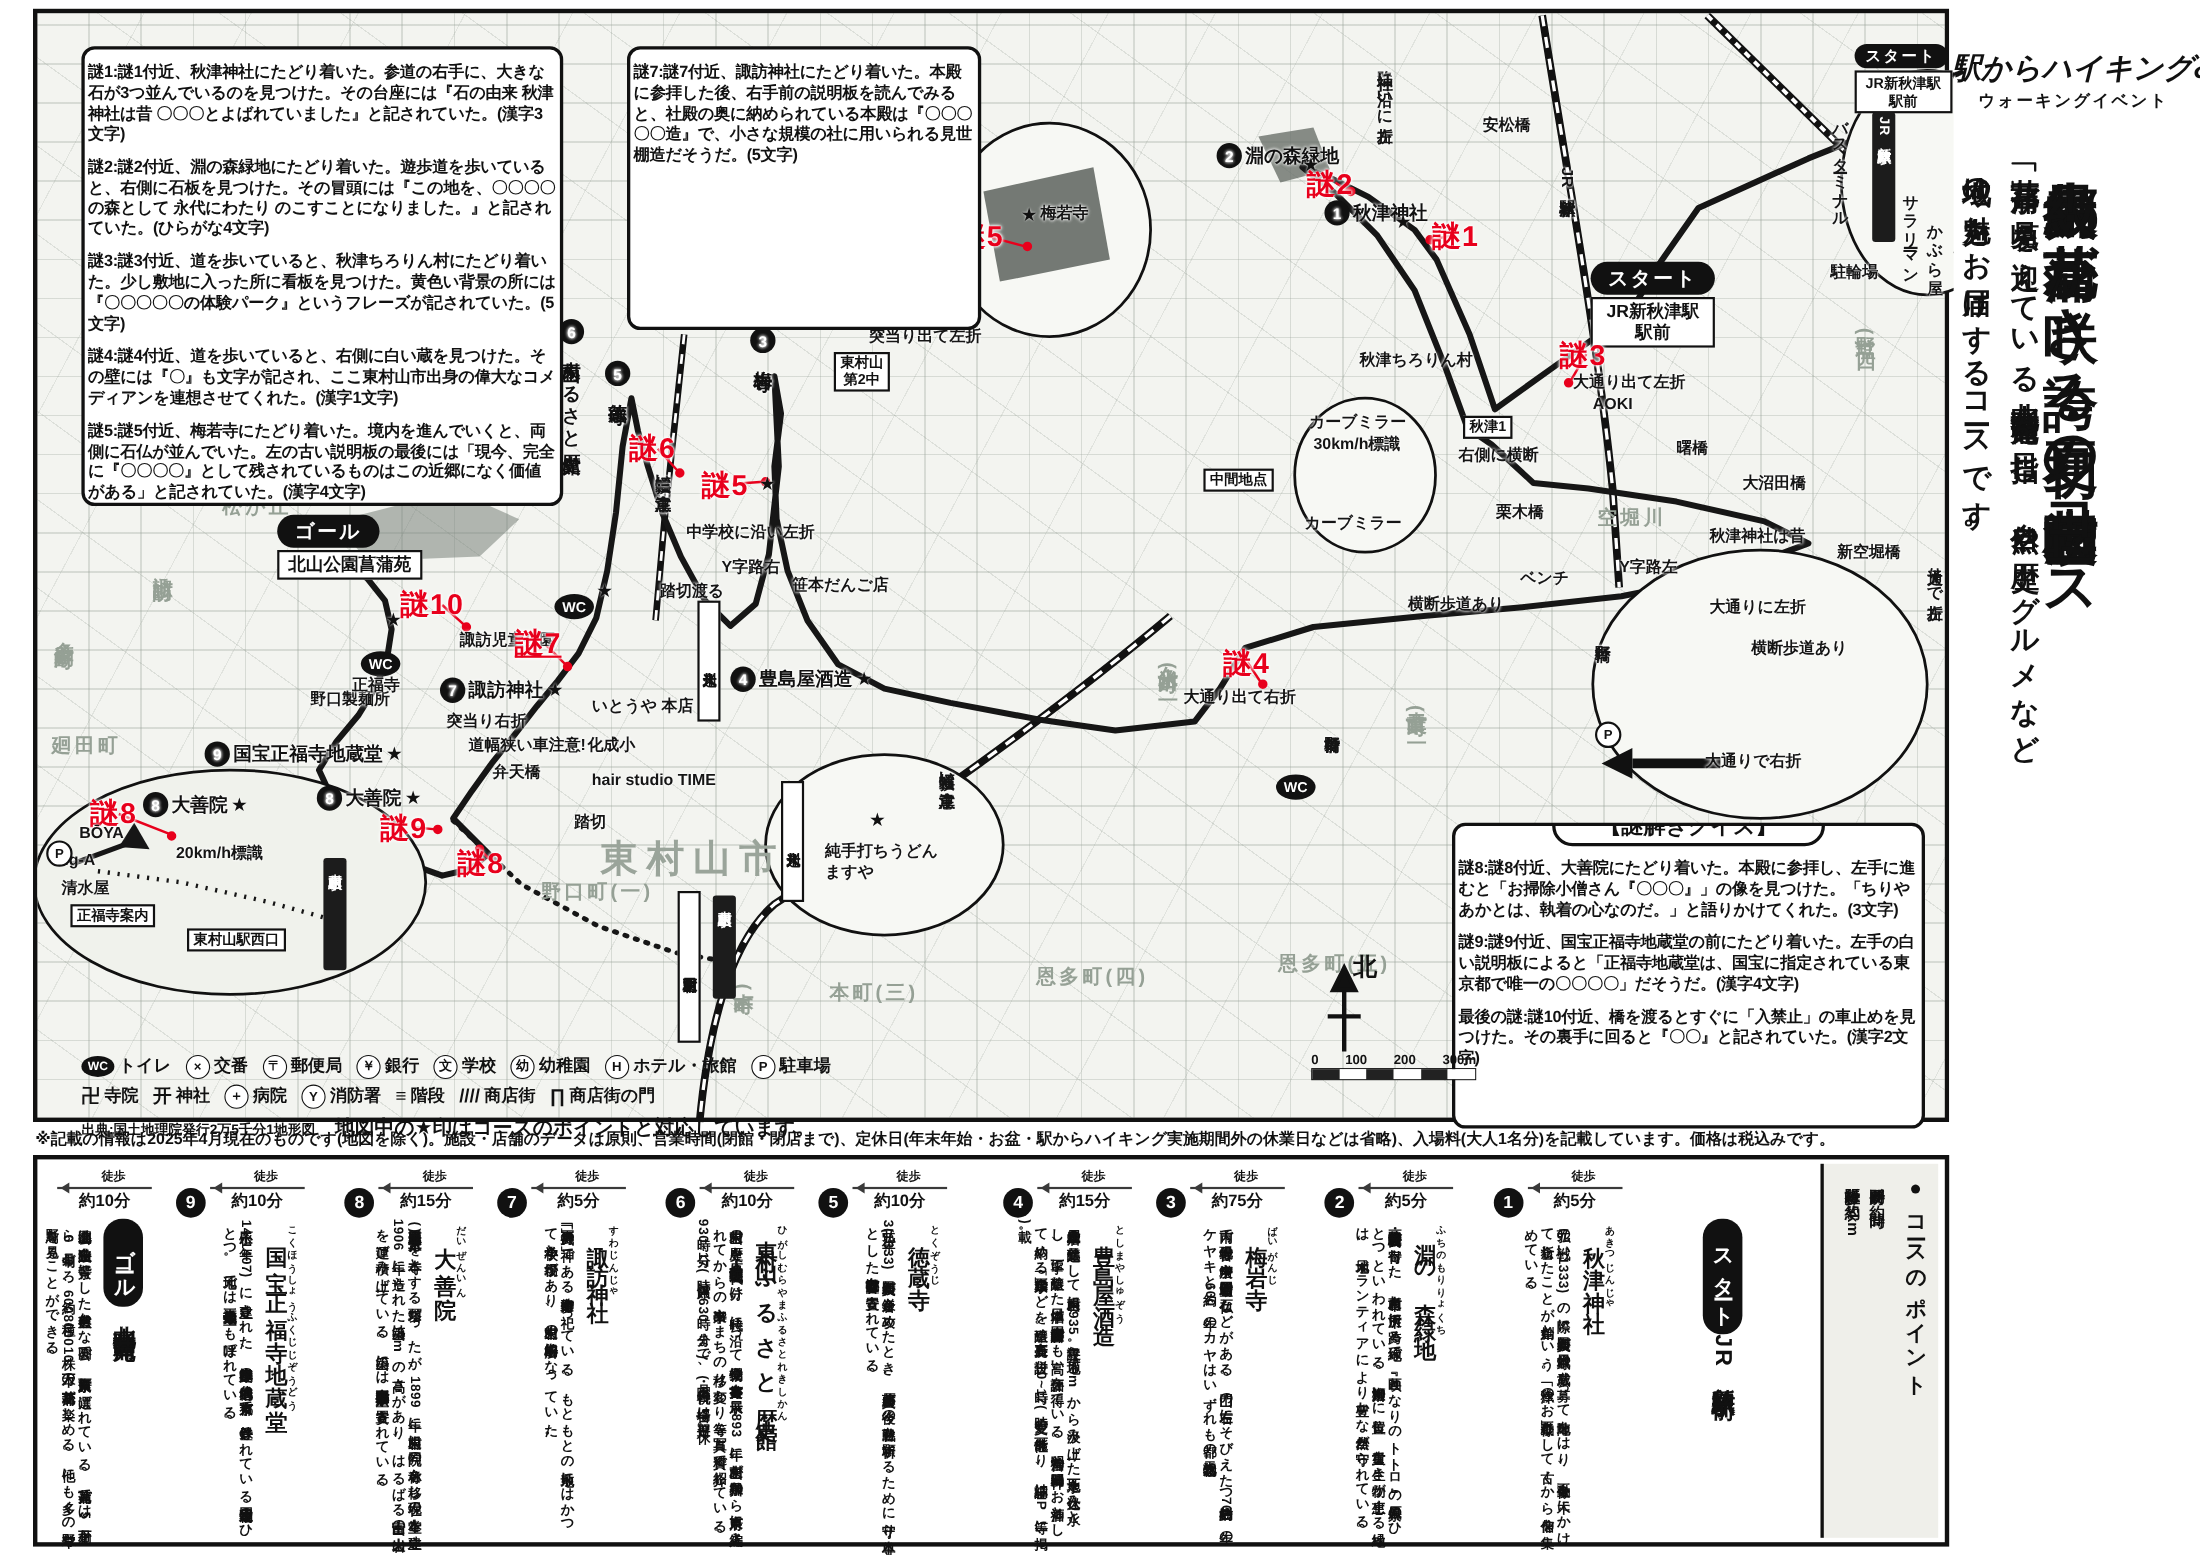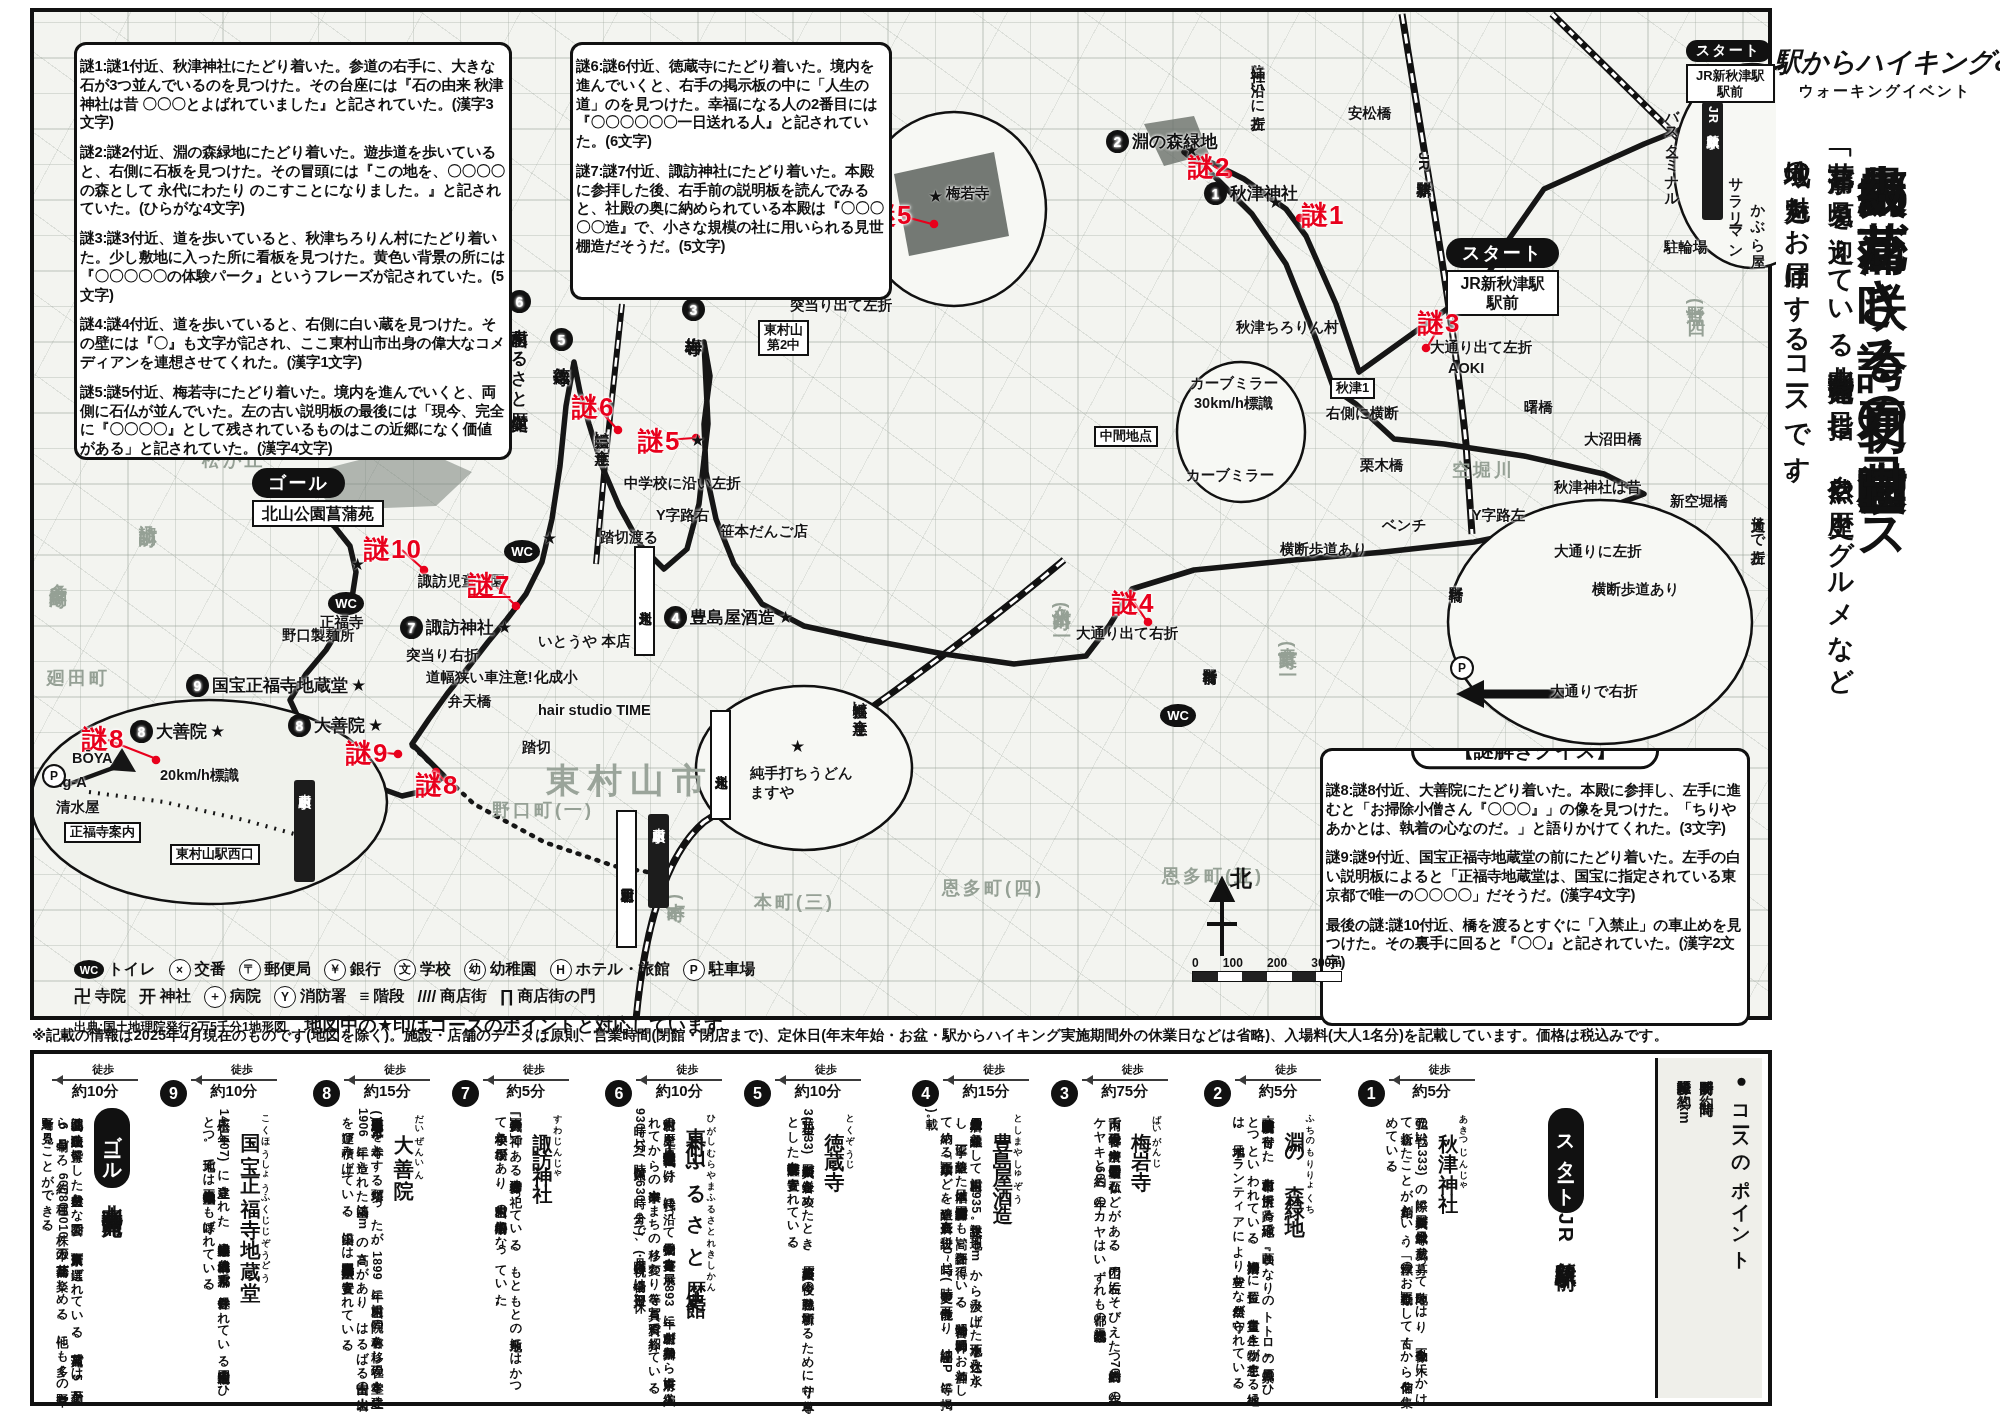--- a/index.html
+++ b/index.html
@@ -198,21 +198,20 @@
     </svg>
 
     <div class="quizbox" id="quiz1">
         <p class="riddle">謎1:謎1付近、秋津神社にたどり着いた。参道の右手に、大きな石が3つ並んでいるのを見つけた。その台座には『石の由来 秋津神社は昔 〇〇〇とよばれていました』と記されていた。(漢字3文字)</p>
         <p class="riddle">謎2:謎2付近、淵の森緑地にたどり着いた。遊歩道を歩いていると、右側に石板を見つけた。その冒頭には『この地を、〇〇〇〇の森として 永代にわたり のこすことになりました。』と記されていた。(ひらがな4文字)</p>
         <p class="riddle">謎3:謎3付近、道を歩いていると、秋津ちろりん村にたどり着いた。少し敷地に入った所に看板を見つけた。黄色い背景の所には『〇〇〇〇〇の体験パーク』というフレーズが記されていた。(5文字)</p>
         <p class="riddle">謎4:謎4付近、道を歩いていると、右側に白い蔵を見つけた。その壁には『〇』も文字が記され、ここ東村山市出身の偉大なコメディアンを連想させてくれた。(漢字1文字)</p>
         <p class="riddle">謎5:謎5付近、梅若寺にたどり着いた。境内を進んでいくと、両側に石仏が並んでいた。左の古い説明板の最後には「現今、完全に『〇〇〇〇』として残されているものはこの近郷になく価値がある」と記されていた。(漢字4文字)</p>
       </div>
     <div class="quizbox" id="quiz2">
-        <p class="riddle">謎6:謎6付近、徳蔵寺にたどり着いた。境内を進んでいくと、右手の掲示板の中に「人生の道」のを見つけた。幸福になる人の2番目には『〇〇〇〇〇〇一日送れる人』と記されていた。(6文字)</p>
         <p class="riddle">謎7:謎7付近、諏訪神社にたどり着いた。本殿に参拝した後、右手前の説明板を読んでみると、社殿の奥に納められている本殿は『〇〇〇〇〇造』で、小さな規模の社に用いられる見世棚造だそうだ。(5文字)</p>
       </div>
     <div class="quizbox" id="quiz3">
       <div class="qhead">【謎解きクイズ】</div>
     <p class="riddle">謎8:謎8付近、大善院にたどり着いた。本殿に参拝し、左手に進むと「お掃除小僧さん『〇〇〇』」の像を見つけた。「ちりやあかとは、執着の心なのだ。」と語りかけてくれた。(3文字)</p>
         <p class="riddle">謎9:謎9付近、国宝正福寺地蔵堂の前にたどり着いた。左手の白い説明板によると「正福寺地蔵堂は、国宝に指定されている東京都で唯一の〇〇〇〇」だそうだ。(漢字4文字)</p>
         <p class="riddle">最後の謎:謎10付近、橋を渡るとすぐに「入禁止」の車止めを見つけた。その裏手に回ると『〇〇』と記されていた。(漢字2文字)</p>
       </div>
 
     <div id="legend">

